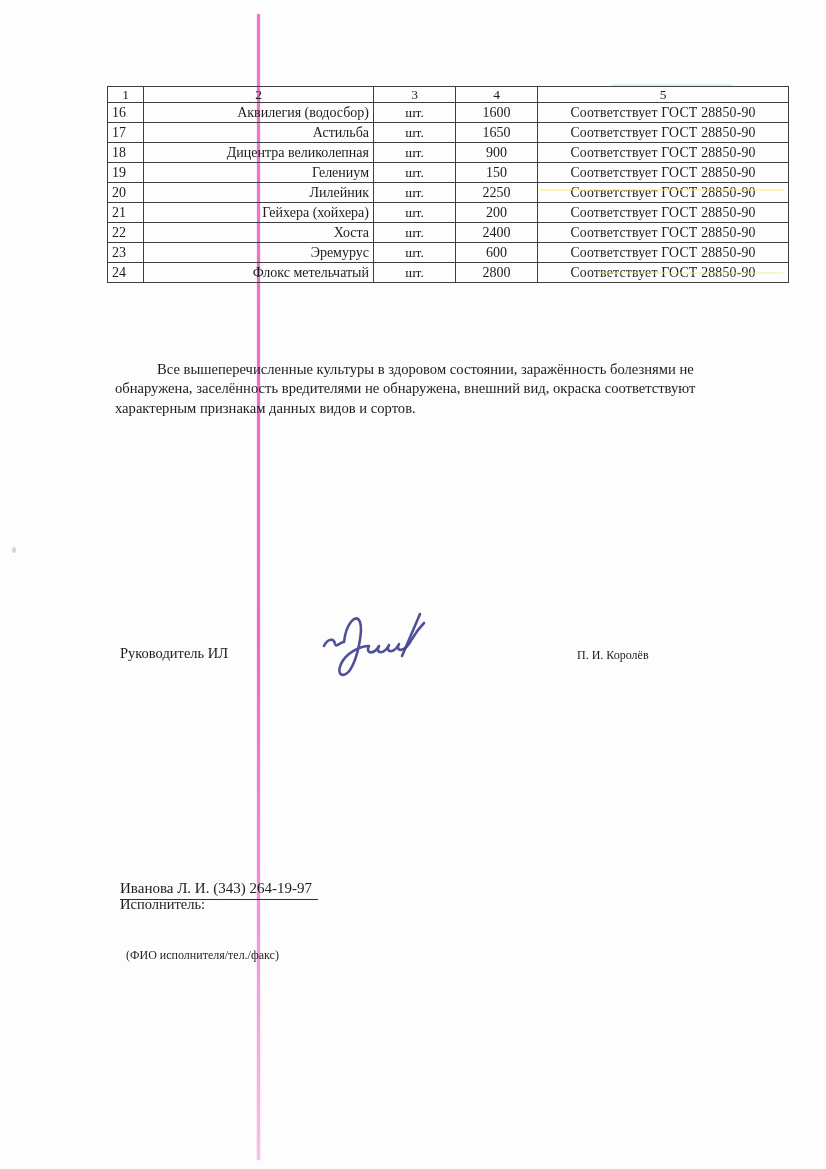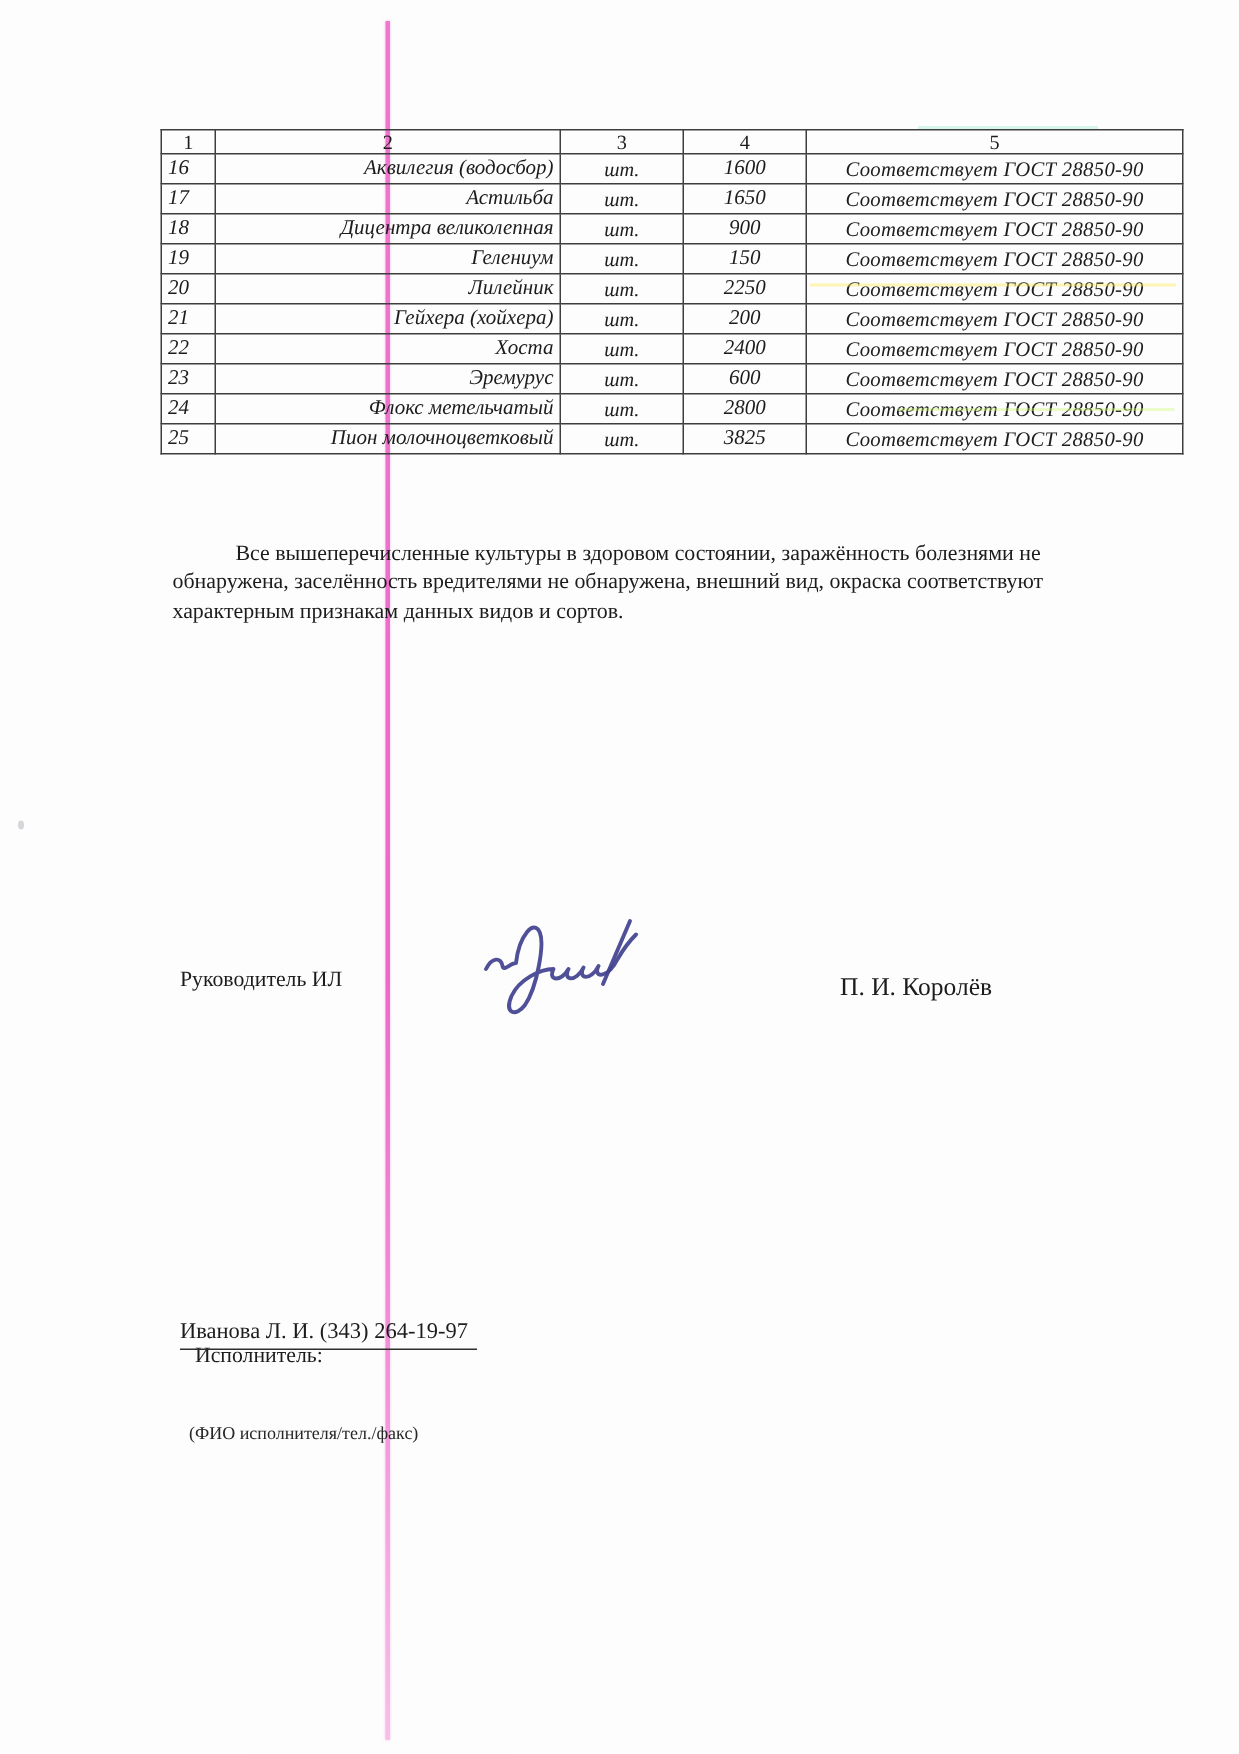--- a/index.html
+++ b/index.html
@@ -36,21 +36,21 @@
     padding:0 4px;
     overflow:hidden;
     white-space:nowrap;
   }
   table.doc-table th{
     height:15px;line-height:15px;
     font-weight:normal;font-size:13.5px;
     text-align:center;
   }
   table.doc-table td{
-    height:19px;line-height:19px;font-style:italic;
+    height:19px;line-height:19px;
   }
   td.c-num{text-align:left;padding-left:5px;font-size:14px;}
   td.c-name{text-align:right;padding-left:9px;}
   td.c-unit{text-align:center;font-size:13.5px;margin-top:20px;}
   td.c-qty{text-align:center;}
   td.c-note{text-align:center;font-size:13.8px;letter-spacing:0.2px;}
   
   .artifact{position:absolute;pointer-events:none;}
   .a-yellow1{left:540px;top:189px;width:244px;height:2px;background:rgba(255,233,90,0.45);}
   .a-yellow2{left:598px;top:272px;width:185px;height:2px;background:rgba(210,250,120,0.40);}
@@ -60,25 +60,25 @@
   .statement{
     position:absolute;
     left:115px;top:345px;
     width:622px;
     font-size:14.6px;
     line-height:19.5px;
     text-indent:42px;
   }
   
   .sig-role{position:absolute;left:120px;top:645px;font-size:14.5px;}
-  .sig-name{position:absolute;left:560px;top:648px;font-size:17px;}
+  .sig-name{position:absolute;left:577px;top:648px;font-size:12px;}
   .sig-scribble{position:absolute;left:312px;top:596px;width:135px;height:92px;}
   .sig-scribble path{stroke:var(--ink,#41418f);stroke-width:2.6;fill:none;stroke-linecap:round;stroke-linejoin:round;opacity:0.92;}
   
-  .exec-label{position:absolute;left:130px;top:896px;font-size:14.5px;}
+  .exec-label{position:absolute;left:120px;top:896px;font-size:14.5px;}
   .exec-name{
     position:absolute;left:120px;top:880px;
     font-size:15px;
     padding:0 6px 2px 0;
     border-bottom:1.4px solid #2e2e2e;
   }
   .exec-caption{position:absolute;left:126px;top:948px;font-size:12px;color:#262626;}
 </style>
 </head>
 <body>
@@ -159,27 +159,20 @@
       <td class="c-qty">600</td>
       <td class="c-note">Соответствует ГОСТ 28850-90</td>
     </tr>
     <tr>
       <td class="c-num">24</td>
       <td class="c-name">Флокс метельчатый</td>
       <td class="c-unit">шт.</td>
       <td class="c-qty">2800</td>
       <td class="c-note">Соответствует ГОСТ 28850-90</td>
     </tr>
-    <tr>
-      <td class="c-num">25</td>
-      <td class="c-name">Пион молочноцветковый</td>
-      <td class="c-unit">шт.</td>
-      <td class="c-qty">3825</td>
-      <td class="c-note">Соответствует ГОСТ 28850-90</td>
-    </tr>
   </tbody>
     </table>
 
   <div class="artifact a-cyan1"></div>
   <div class="artifact a-yellow1"></div>
   <div class="artifact a-yellow2"></div>
   <div class="artifact speck"></div>
 
   <p class="statement">Все вышеперечисленные культуры  в здоровом состоянии, заражённость болезнями не обнаружена, заселённость вредителями не обнаружена, внешний вид, окраска соответствуют характерным признакам данных видов и сортов.</p>
 

